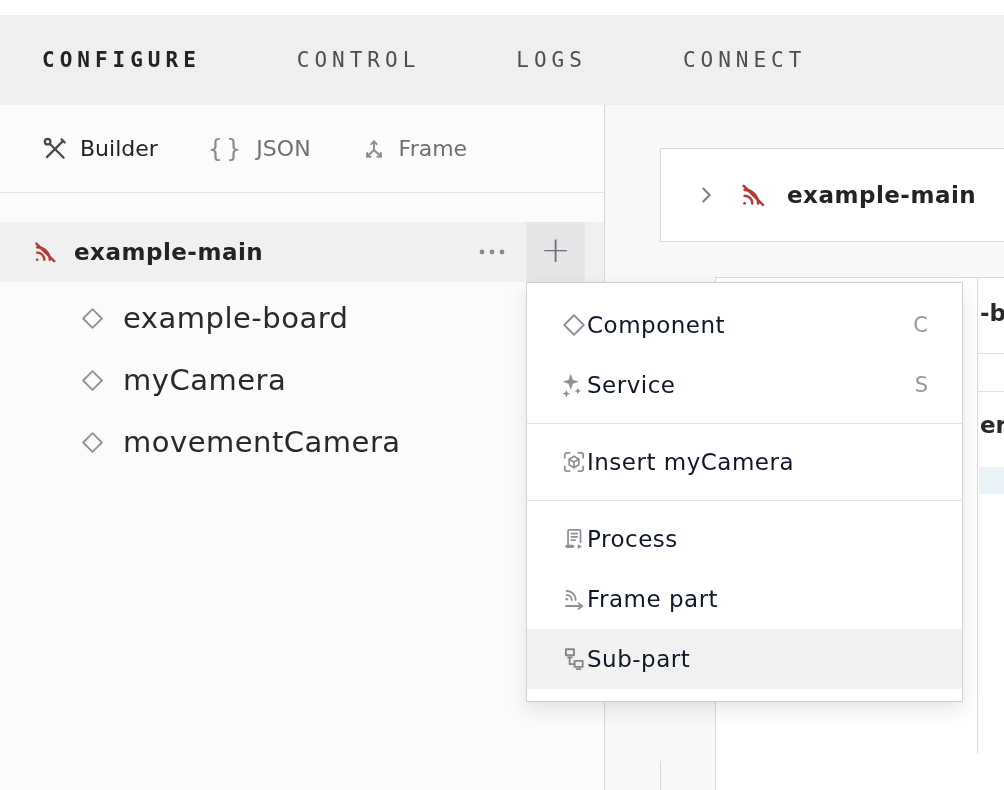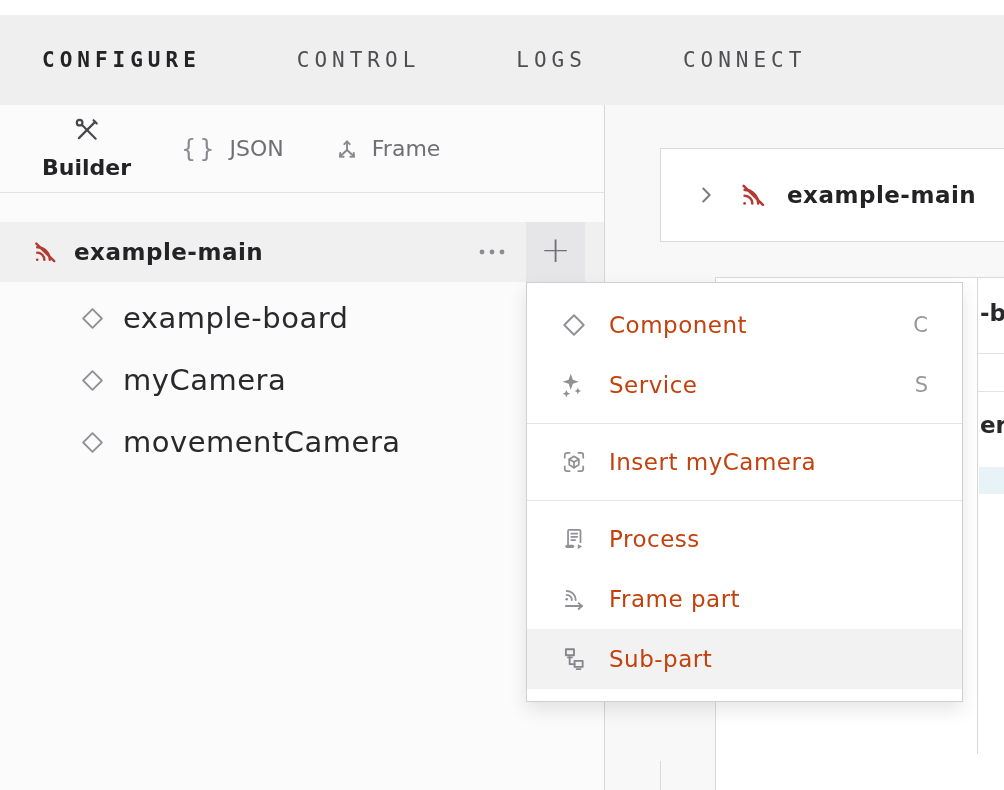--- a/index.html
+++ b/index.html
@@ -16,21 +16,21 @@
   .topnav .tab { cursor:pointer; white-space:nowrap; }
   .topnav .tab.active { font-weight:700; color:#232326; }
 
   
   .left-panel { position:absolute; left:0; top:105px; width:605px; bottom:0;
                 background:#fbfbfb; border-right:1px solid #d6d6d8; }
   .mode-bar { position:absolute; left:0; top:0; width:100%; height:88px;
               border-bottom:1px solid #e3e3e5; display:flex; align-items:center;
               padding-left:42px; gap:50px; }
   .mode { display:flex; align-items:center; gap:12px; font-size:22px; color:#6f6f75; cursor:pointer; }
-  .mode.active { color:#232326; font-weight:700;flex-direction:column; }
+  .mode.active { color:#232326; font-weight:400; }
   .braces { font-size:24px; color:#8a8a90; letter-spacing:3px; font-weight:400; }
 
   .tree-root-row { position:absolute; left:0; top:117px; width:604px; height:60px;
                    background:#f0f0f1; display:flex; align-items:center; padding-left:32px; }
   .tree-root-label { font-size:23px; font-weight:700; letter-spacing:.5px; color:#232326; margin-left:16px; }
   .row-spacer { flex:1; }
   .more-btn { width:40px; height:40px; display:flex; align-items:center; justify-content:center;
               margin-right:14px; cursor:pointer; }
   .add-btn { width:59px; height:60px; background:#e6e6e8; margin-right:19px;
              display:flex; align-items:center; justify-content:center; cursor:pointer; }
@@ -61,21 +61,21 @@
   .col-div-2 { top:113px; }
   .sel-row { position:absolute; left:1px; top:189px; width:100%; height:27px; background:#e8f3f8; }
   .stub-line { position:absolute; left:55px; top:656px; width:1px; height:40px; background:#d9d9da; }
 
   
   .menu { position:absolute; left:526px; top:282px; width:437px; background:#fff;
           border:1px solid #d0d0d3; box-shadow:0 8px 18px rgba(0,0,0,.10);
           padding:12px 0; z-index:50; }
   .menu-item { height:60px; display:flex; align-items:center; padding:0 34px; cursor:pointer; }
   .menu-item.highlight { background:#f2f2f3; }
-  .menu-item .mi-label { font-size:23px; letter-spacing:.5px; color:#c2410c; margin-left:22px; }
+  .menu-item .mi-label { font-size:23px; letter-spacing:.5px; color:#0f172a; }
   .menu-item .shortcut { margin-left:auto; font-size:21px; color:#97979c; }
   .menu-item .sub-arrow { margin-left:auto; display:flex; align-items:center; }
   .menu-divider { height:1px; background:#e3e3e5; margin:8px 0; }
 
   .icon { display:inline-flex; align-items:center; justify-content:center; flex:none; }
 </style>
 </head>
 <body>
 
 <div class="app">

